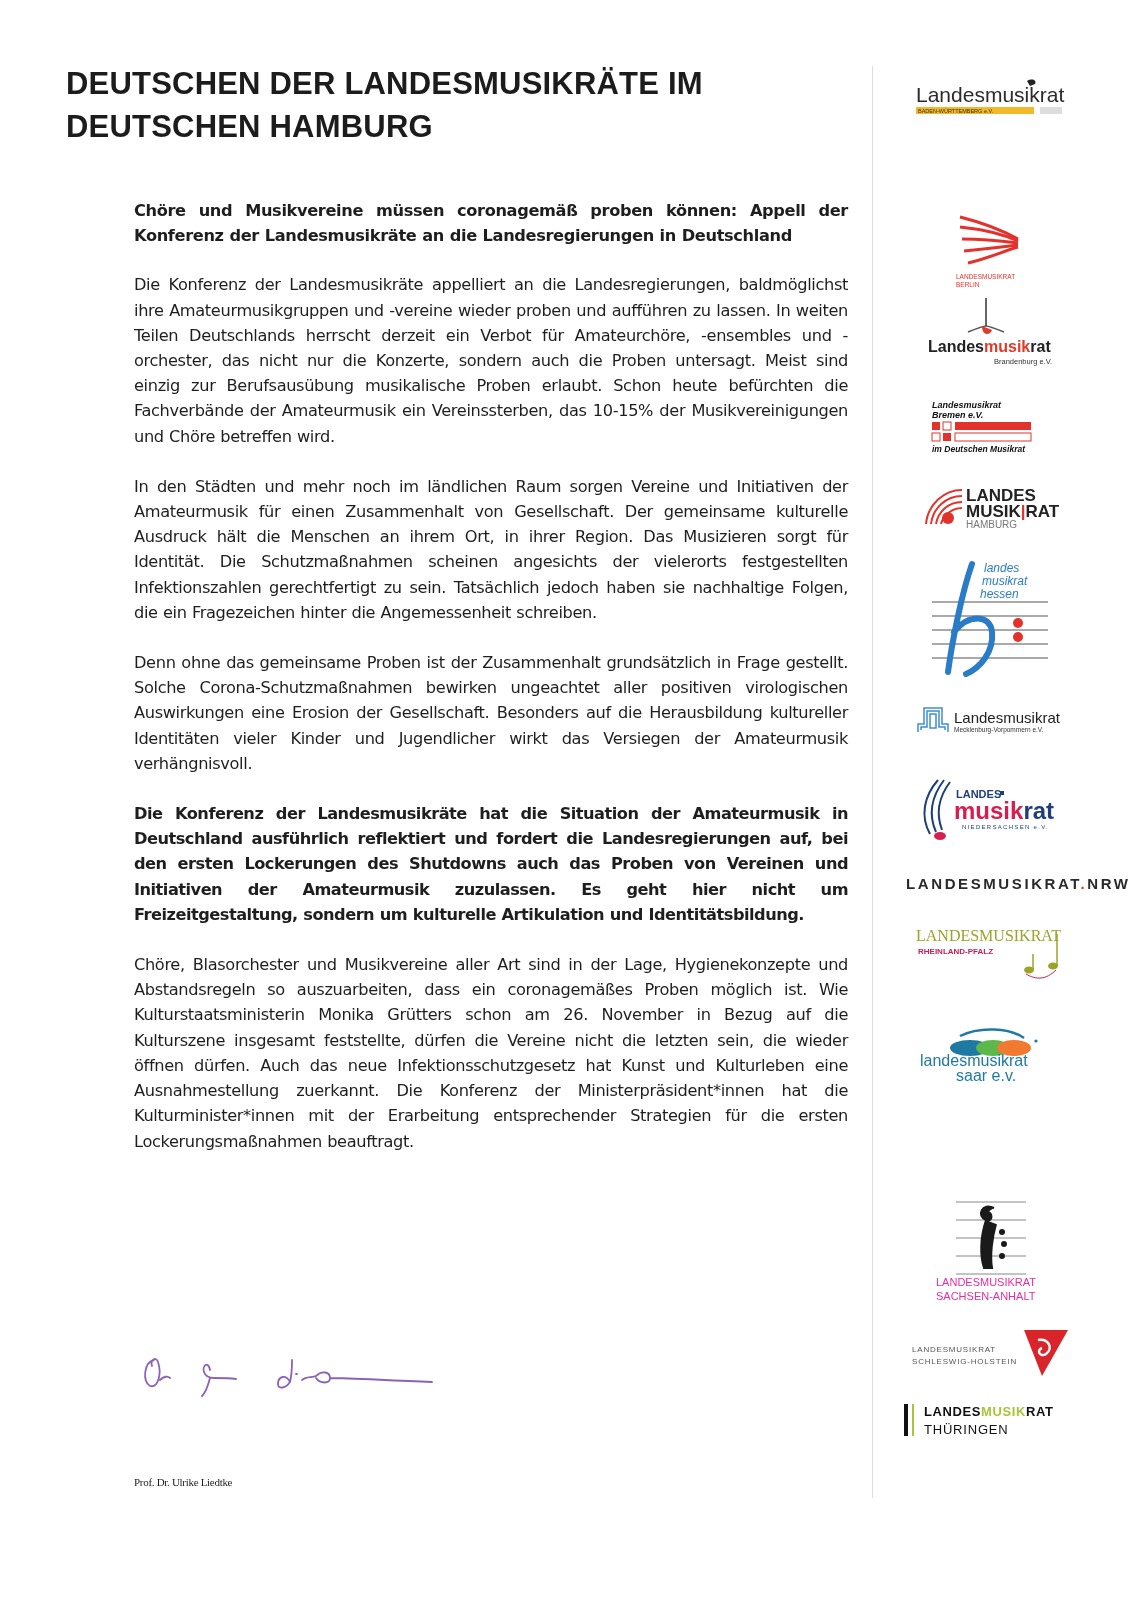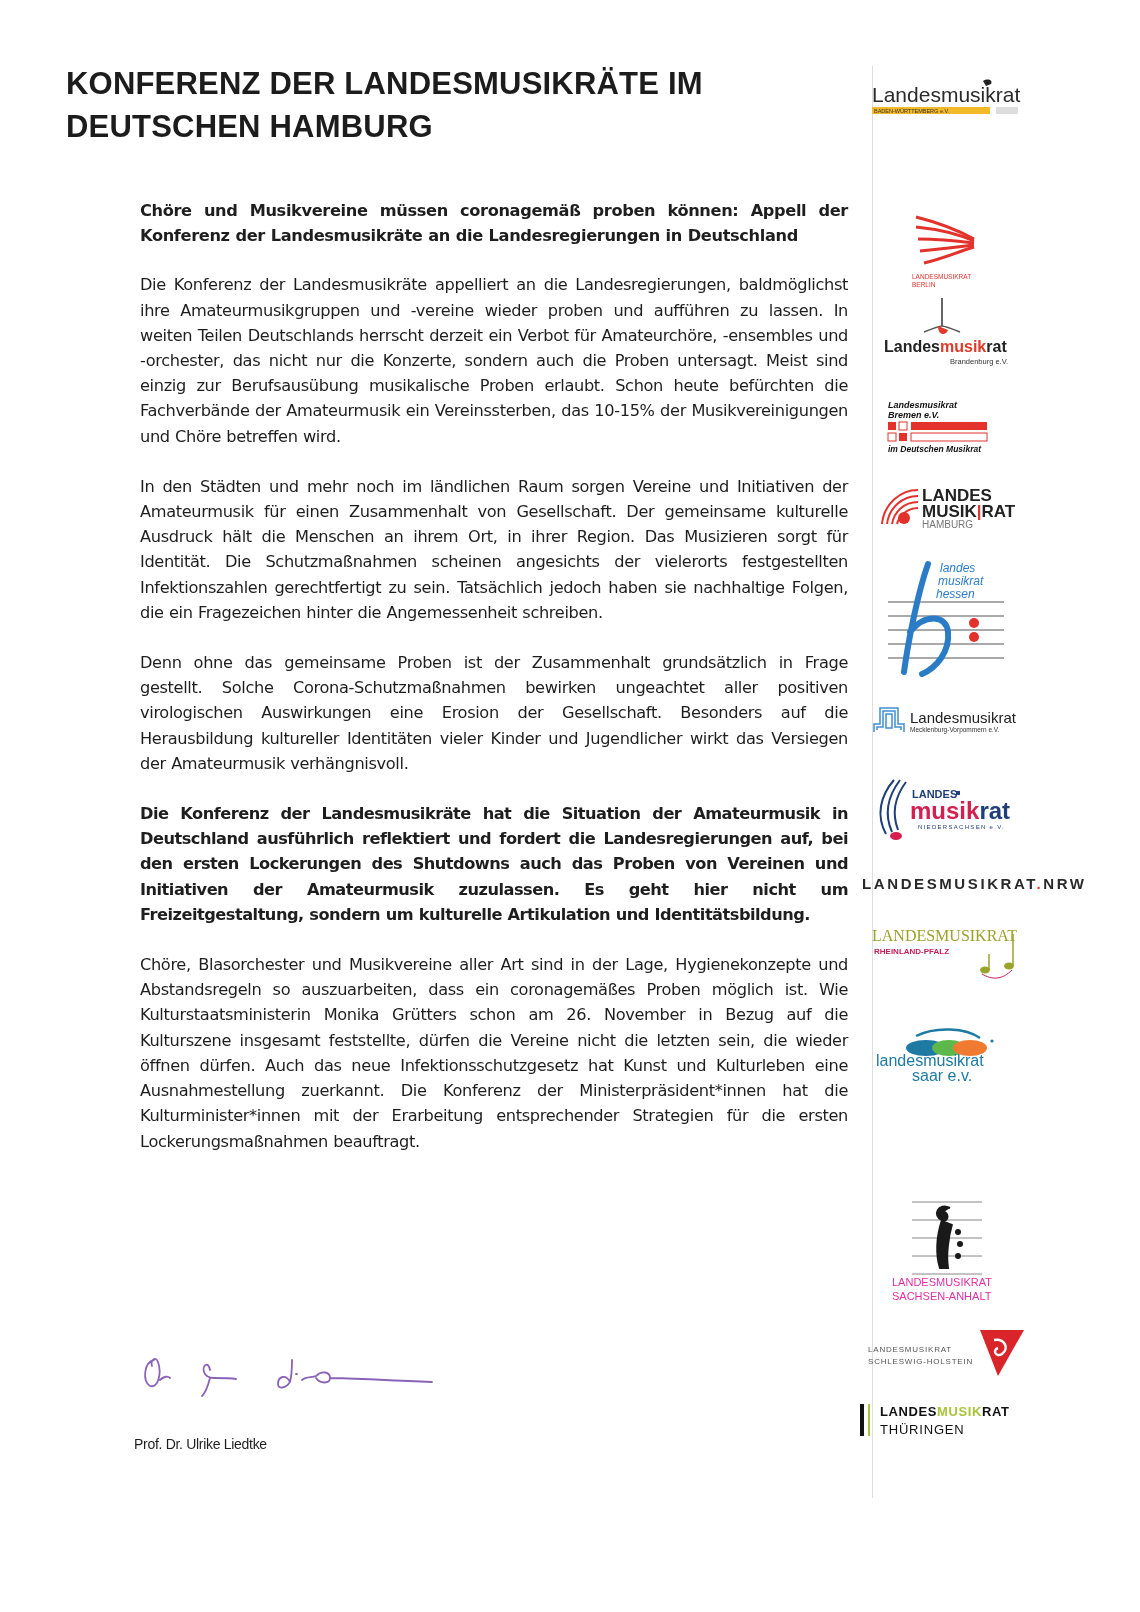--- a/index.html
+++ b/index.html
@@ -1,34 +1,34 @@
 <!DOCTYPE html>
 <html><head>
 <meta charset="utf-8">
 <style>
   html, body { margin:0; padding:0; background:#ffffff; }
   body { width:1140px; height:1612px; position:relative; overflow:hidden; font-family:"Liberation Sans", sans-serif; color:#1a1a1a; }
   .title { position:absolute; left:66px; top:62px; width:780px; font-family:"Liberation Sans", sans-serif; font-weight:bold; font-size:31px; line-height:43px; color:#1c1c1c; letter-spacing:0.2px; margin:0; }
   .content { position:absolute; left:134px; top:198px; width:714px; }
-  .para { font-family:"DejaVu Sans", sans-serif; font-size:16.2px; line-height:25.2px; text-align:justify; margin:0 0 25px 6px; color:#1e1e1e; letter-spacing:-0.35px; word-spacing:0.5px; }
+  .para { font-family:"DejaVu Sans", sans-serif; font-size:16.2px; line-height:25.2px; text-align:justify; margin:0 0 25px 0; color:#1e1e1e; letter-spacing:-0.35px; word-spacing:0.5px; }
   .para.bold { font-weight:bold; letter-spacing:-0.5px; }
   .para.lead { font-weight:bold; margin-bottom:24px; }
   .signature { position:absolute; left:140px; top:1348px; width:300px; height:60px; }
-  .signer { position:absolute; left:134px; top:1436px; font-family:Liberation Sans, sans-serif; font-size:14px; color:#1e1e1e; letter-spacing:-0.3px; }
+  .signer { position:absolute; left:134px; top:1476px; font-family:Liberation Serif, serif; font-size:11px; color:#1e1e1e; letter-spacing:-0.3px; }
   .divider { position:absolute; left:872px; top:66px; width:1px; height:1432px; background:#dedede; }
-  .logos { position:absolute; left:832px; top:0; width:264px; height:1472px; }
+  .logos { position:absolute; left:876px; top:0; width:264px; height:1472px; }
   .logo { position:absolute; }
   .logo svg { display:block; overflow:visible; }
   .lt { font-family:"Liberation Sans", sans-serif; }
 </style>
 </head>
 <body>
 
 <h1 class="title">
-  <div>KONFERENZ DER LANDESMUSIKRÄTE IM</div>
+  <div>DEUTSCHEN DER LANDESMUSIKRÄTE IM</div>
   <div>DEUTSCHEN HAMBURG</div>
 </h1>
 
 <div class="content">
   <p class="para lead">Chöre und Musikvereine müssen coronagemäß proben können: Appell der Konferenz der Landesmusikräte an die Landesregierungen in Deutschland</p>
   <p class="para">Die Konferenz der Landesmusikräte appelliert an die Landesregierungen, baldmöglichst ihre Amateurmusikgruppen und -vereine wieder proben und aufführen zu lassen. In weiten Teilen Deutschlands herrscht derzeit ein Verbot für Amateurchöre, -ensembles und -orchester, das nicht nur die Konzerte, sondern auch die Proben untersagt. Meist sind einzig zur Berufsausübung musikalische Proben erlaubt. Schon heute befürchten die Fachverbände der Amateurmusik ein Vereinssterben, das 10-15% der Musikvereinigungen und Chöre betreffen wird.</p>
   <p class="para">In den Städten und mehr noch im ländlichen Raum sorgen Vereine und Initiativen der Amateurmusik für einen Zusammenhalt von Gesellschaft. Der gemeinsame kulturelle Ausdruck hält die Menschen an ihrem Ort, in ihrer Region. Das Musizieren sorgt für Identität. Die Schutzmaßnahmen scheinen angesichts der vielerorts festgestellten Infektionszahlen gerechtfertigt zu sein. Tatsächlich jedoch haben sie nachhaltige Folgen, die ein Fragezeichen hinter die Angemessenheit schreiben.</p>
   <p class="para">Denn ohne das gemeinsame Proben ist der Zusammenhalt grundsätzlich in Frage gestellt. Solche Corona-Schutzmaßnahmen bewirken ungeachtet aller positiven virologischen Auswirkungen eine Erosion der Gesellschaft. Besonders auf die Herausbildung kultureller Identitäten vieler Kinder und Jugendlicher wirkt das Versiegen der Amateurmusik verhängnisvoll.</p>
   <p class="para bold">Die Konferenz der Landesmusikräte hat die Situation der Amateurmusik in Deutschland ausführlich reflektiert und fordert die Landes­regierungen auf, bei den ersten Lockerungen des Shutdowns auch das Proben von Vereinen und Initiativen der Amateurmusik zuzulassen. Es geht hier nicht um Freizeitgestaltung, sondern um kulturelle Artikulation und Identitätsbildung.</p>
   <p class="para">Chöre, Blasorchester und Musikvereine aller Art sind in der Lage, Hygienekonzepte und Abstandsregeln so auszuarbeiten, dass ein corona­gemäßes Proben möglich ist. Wie Kulturstaatsministerin Monika Grütters schon am 26. November in Bezug auf die Kulturszene insgesamt feststellte, dürfen die Vereine nicht die letzten sein, die wieder öffnen dürfen. Auch das neue Infektionsschutzgesetz hat Kunst und Kulturleben eine Ausnahme­stellung zuerkannt. Die Konferenz der Ministerpräsident*innen hat die Kulturminister*innen mit der Erarbeitung entsprechender Strategien für die ersten Lockerungsmaßnahmen beauftragt.</p>

